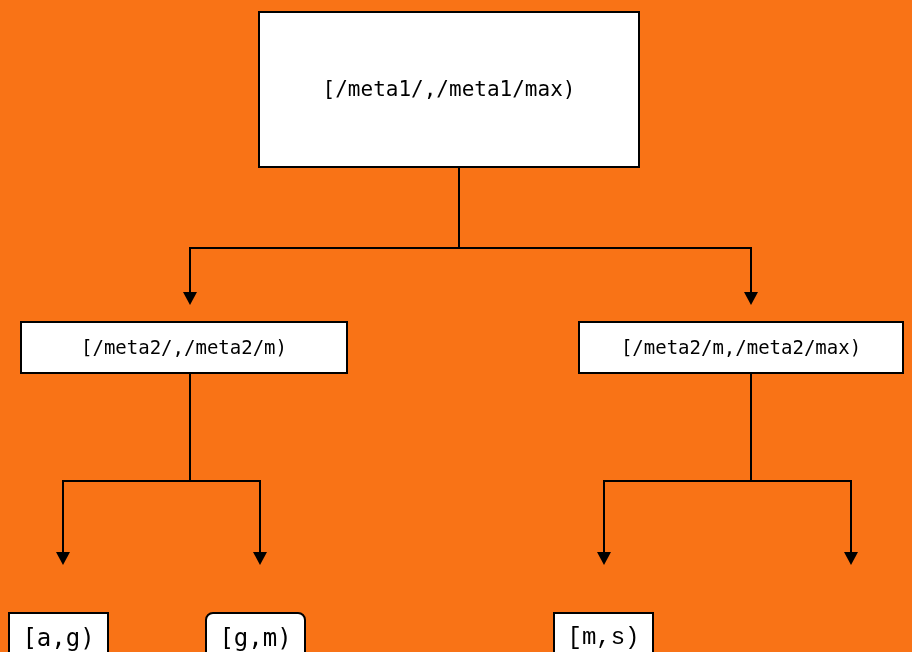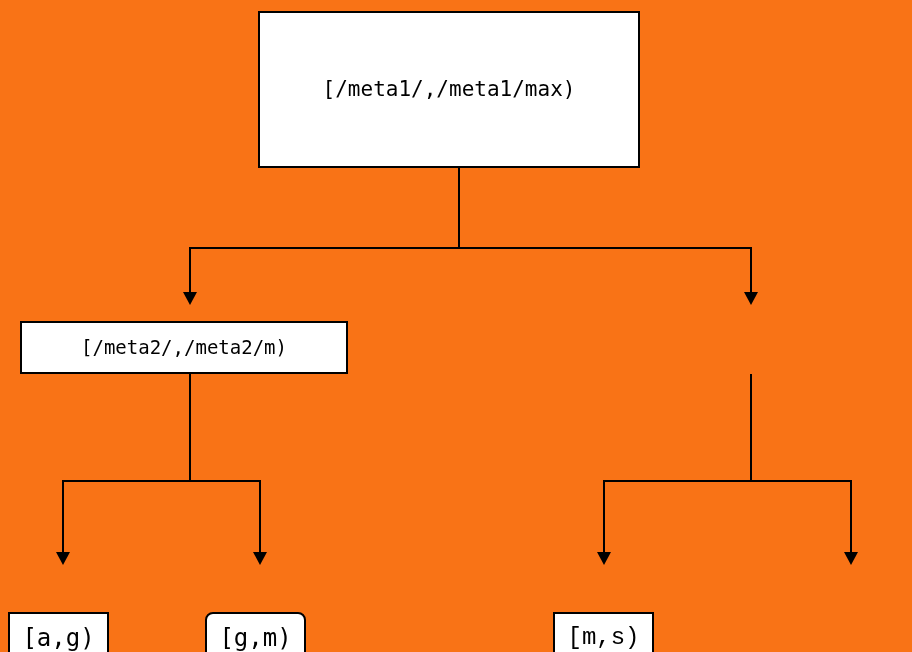--- a/index.html
+++ b/index.html
@@ -93,20 +93,23 @@
   <div class="edge-v" style="left:458px; top:168px; height:81px;"></div>
   <div class="edge-h" style="left:189px; top:247px; width:563px;"></div>
   <div class="edge-v" style="left:189px; top:247px; height:45px;"></div>
   <div class="arrowhead" style="left:183px; top:292px;"></div>
   <div class="edge-v" style="left:750px; top:247px; height:45px;"></div>
   <div class="arrowhead" style="left:744px; top:292px;"></div>
 
   <div class="node node-l2 node-l2-left">
     <span class="node-label">[/meta2/,/meta2/m)</span>
   </div>
+  <div class="node node-l2 node-l2-right">
+    <span class="node-label">[/meta2/m,/meta2/max)</span>
+  </div>
 
   <div class="edge-v" style="left:189px; top:374px; height:108px;"></div>
   <div class="edge-h" style="left:62px; top:480px; width:199px;"></div>
   <div class="edge-v" style="left:62px; top:480px; height:72px;"></div>
   <div class="arrowhead" style="left:56px; top:552px;"></div>
   <div class="edge-v" style="left:259px; top:480px; height:72px;"></div>
   <div class="arrowhead" style="left:253px; top:552px;"></div>
 
   <div class="edge-v" style="left:750px; top:374px; height:108px;"></div>
   <div class="edge-h" style="left:603px; top:480px; width:249px;"></div>

